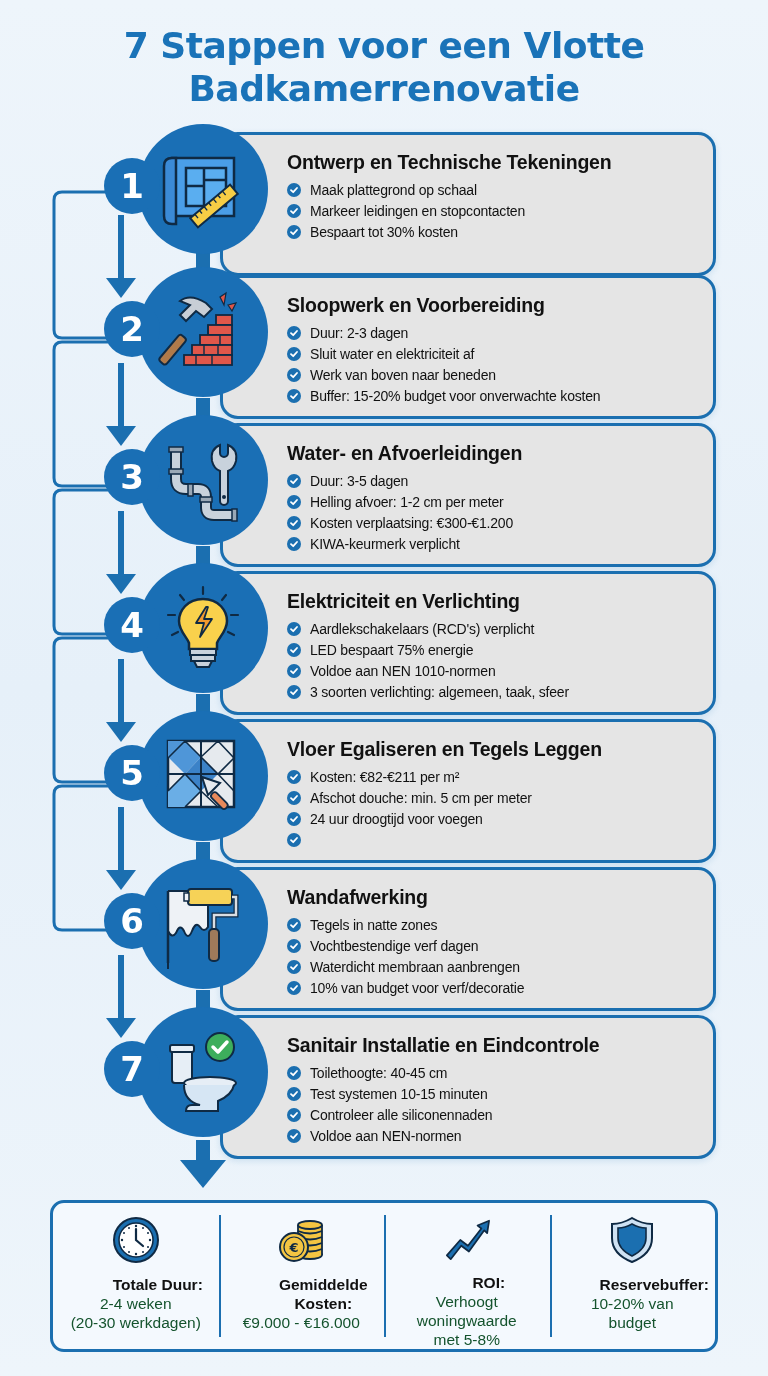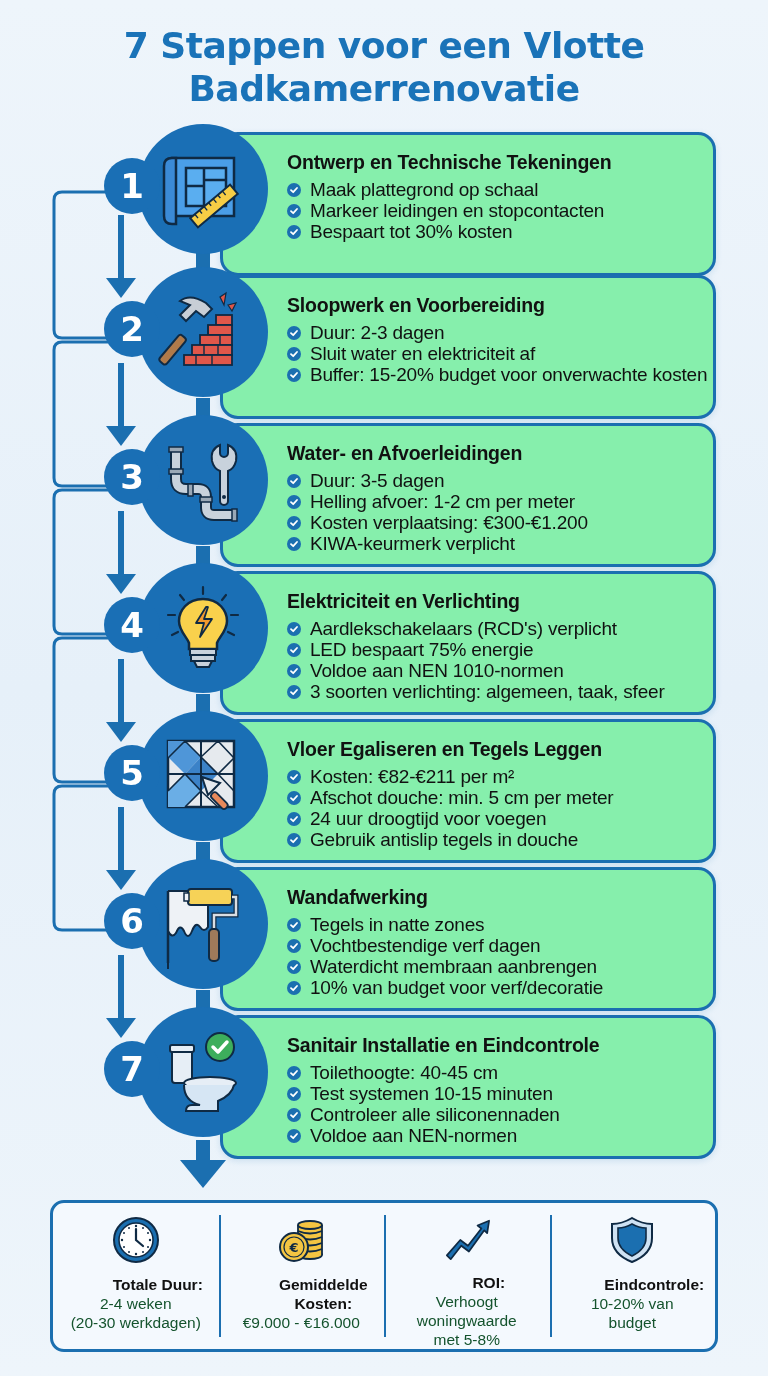--- a/index.html
+++ b/index.html
@@ -19,39 +19,39 @@
       font-weight: bold;
       font-size: 36px;
       line-height: 43px;
       letter-spacing: -0.5px;
     }
     .connector-layer { position: absolute; left: 0; top: 0; width: 768px; height: 1376px; pointer-events: none; }
 
     .step { position: absolute; left: 0; width: 768px; height: 148px; }
     .card {
       position: absolute; left: 220px; top: 0; width: 496px; height: 144px;
-      background: #86efac;
+      background: #e5e5e5;
       border: 3px solid #1b6fb0;
       border-radius: 18px;
       box-shadow: 0 2px 6px rgba(27,111,176,0.15);
     }
     .card-title {
       position: absolute; left: 64px; top: 16px;
       font-family: "Liberation Sans", sans-serif;
       font-weight: bold;
       font-size: 19.5px;
       color: #111;
       white-space: nowrap;
       letter-spacing: -0.2px;
     }
     .bullets { position: absolute; left: 64px; top: 44px; list-style: none; }
     .bullets li {
       display: flex; align-items: center;
       height: 21px;
-      font-size: 19px;
+      font-size: 14px;
       color: #111;
       white-space: nowrap;
       letter-spacing: -0.2px;
     }
     .check {
       display: inline-flex; align-items: center; justify-content: center;
       width: 14px; height: 14px; border-radius: 50%;
       background: #1b6fb0; margin-right: 9px; flex: none;
     }
     .check svg { width: 10px; height: 10px; }
@@ -205,20 +205,28 @@
             </svg>
           </span>
           <span>Sluit water en elektriciteit af</span>
         </li>
       <li>
           <span class="check">
             <svg viewBox="0 0 10 10">
               <path d="M2 5.2 L4.2 7.2 L8 3" stroke="#fff" stroke-width="1.8" fill="none" stroke-linecap="round" stroke-linejoin="round"></path>
             </svg>
           </span>
+          <span>Werk van boven naar beneden</span>
+        </li>
+      <li>
+          <span class="check">
+            <svg viewBox="0 0 10 10">
+              <path d="M2 5.2 L4.2 7.2 L8 3" stroke="#fff" stroke-width="1.8" fill="none" stroke-linecap="round" stroke-linejoin="round"></path>
+            </svg>
+          </span>
           <span>Buffer: 15-20% budget voor onverwachte kosten</span>
         </li>
     </ul>
   </div>
   <div class="big-circle"></div>
   <div class="num-circle">2</div>
   <svg class="step-icon" viewBox="0 0 90 90">
     <g fill="#e0574a" stroke="#0f2a44" stroke-width="1.8">
       <rect x="58" y="28" width="16" height="10"></rect>
       <rect x="50" y="38" width="24" height="10"></rect>
@@ -368,21 +376,20 @@
             </svg>
           </span>
           <span>24 uur droogtijd voor voegen</span>
         </li>
       <li>
           <span class="check">
             <svg viewBox="0 0 10 10">
               <path d="M2 5.2 L4.2 7.2 L8 3" stroke="#fff" stroke-width="1.8" fill="none" stroke-linecap="round" stroke-linejoin="round"></path>
             </svg>
           </span>
-          <span>Gebruik antislip tegels in douche</span>
         </li>
     </ul>
   </div>
   <div class="big-circle"></div>
   <div class="num-circle">5</div>
   <svg class="step-icon" viewBox="0 0 90 90">
     <rect x="10" y="10" width="66" height="66" fill="#e6eaee" stroke="#0f2a44" stroke-width="2.5"></rect>
     <polygon points="10,10 27,10 43,26 27,43 10,26" fill="#4f96d8"></polygon>
     <polygon points="43,26 60,43 43,60 27,43" fill="#3b82c8"></polygon>
     <polygon points="10,60 27,43 43,60 27,76 10,76" fill="#6aaee6"></polygon>
@@ -543,17 +550,17 @@
     <div class="sum-label">ROI:</div>
     <div class="sum-value">Verhoogt</div>
     <div class="sum-value">woningwaarde</div>
     <div class="sum-value">met 5-8%</div>
   </div>
   <div class="sum-col">
     <svg class="sum-icon" viewBox="0 0 50 50">
       <path d="M25 3 q10 6 20 6 v14 q0 16 -20 24 q-20 -8 -20 -24 v-14 q10 0 20 -6z" fill="#cfe2f3" stroke="#0f2a44" stroke-width="2"></path>
       <path d="M25 9 q7 4 14 4 v10 q0 11 -14 18 q-14 -7 -14 -18 v-10 q7 0 14 -4z" fill="#1b6fb0" stroke="#0f2a44" stroke-width="1.6"></path>
     </svg>
-    <div class="sum-label">Eindcontrole:</div>
+    <div class="sum-label">Reservebuffer:</div>
     <div class="sum-value">10-20% van</div>
     <div class="sum-value">budget</div>
   </div>
 </div>
 
 </body></html>

